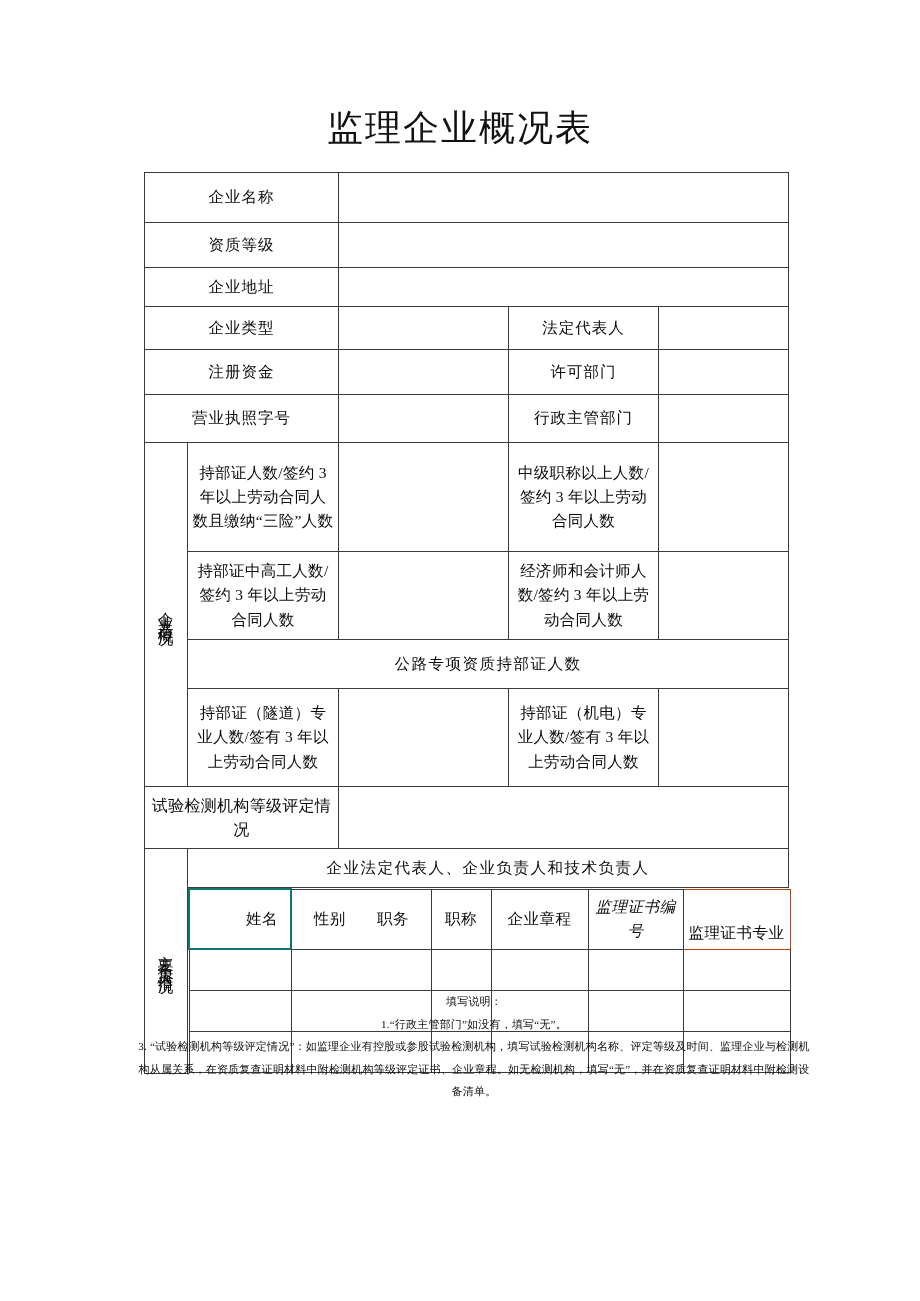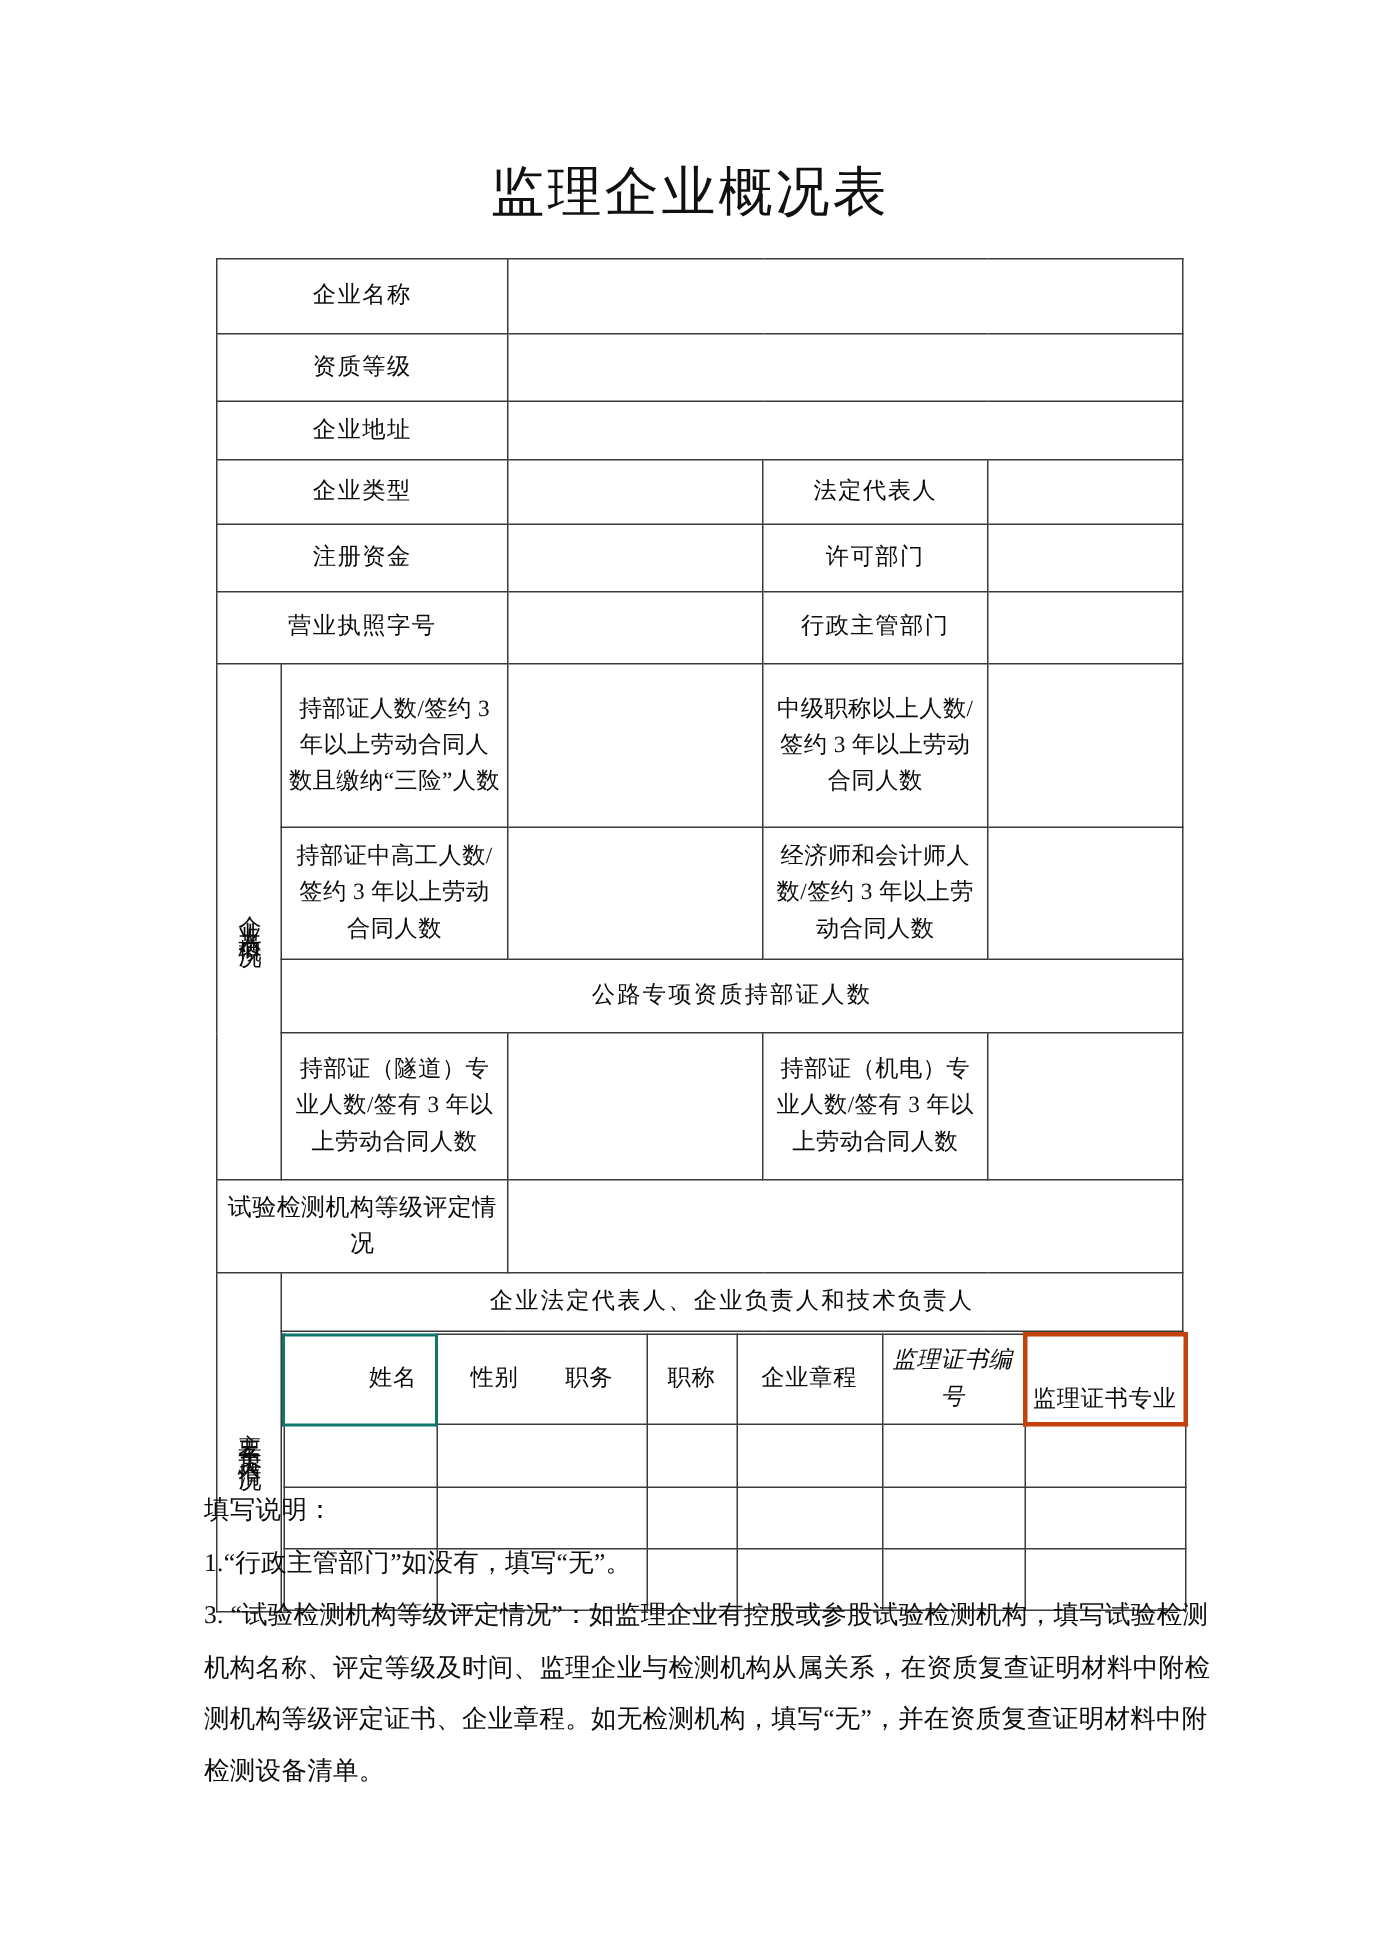--- a/index.html
+++ b/index.html
@@ -107,24 +107,25 @@
   }
   td.empty-cell { height: 34px; }
 
   
   .notes {
     position: absolute;
     left: 136px;
     top: 990px;
     width: 676px;
     font-family: "Liberation Serif", "DejaVu Serif", serif;
-    font-size: 17px;
+    font-size: 11px;
     line-height: 2.05;
     color: #0c0c0c;
     letter-spacing: 0.2px;
+    text-align: center;
   }
   .notes .n-head { }
   .notes .n-item { text-indent: 0; }
 </style>
 </head>
 <body>
 
 <div class="page">
 
   <div class="doc-title">监理企业概况表</div>
@@ -232,21 +233,21 @@
                   <td class="phead" style="height:52px; border:2px solid #0f766e; text-align:center; vertical-align:middle;padding-left:48px;">姓名</td>
                   <td class="phead" style="height:52px; border:1px solid #3a3a3a; padding:0; vertical-align:middle;">
                     <div class="two-words">
                       <span>性别</span>
                       <span>职务</span>
                     </div>
                   </td>
                   <td class="phead" style="border:1px solid #3a3a3a; text-align:center; vertical-align:middle;">职称</td>
                   <td class="phead" style="border:1px solid #3a3a3a; text-align:center; vertical-align:middle;">企业章程</td>
                   <td class="phead" style="border:1px solid #3a3a3a; text-align:center; vertical-align:middle;font-style:italic;">监理证书编号</td>
-                  <td class="phead" style="border:3px solid #c2410c; text-align:center; vertical-align:bottom; padding-bottom:3px;">监理证书专业</td>
+                  <td class="phead" style="border:1px solid #c2410c; text-align:center; vertical-align:bottom; padding-bottom:3px;">监理证书专业</td>
                 </tr>
 
                 <tr>
                   <td class="empty-cell" style="border:1px solid #3a3a3a"></td>
                   <td class="empty-cell" style="border:1px solid #3a3a3a"></td>
                   <td class="empty-cell" style="border:1px solid #3a3a3a"></td>
                   <td class="empty-cell" style="border:1px solid #3a3a3a"></td>
                   <td class="empty-cell" style="border:1px solid #3a3a3a"></td>
                   <td class="empty-cell" style="border:1px solid #3a3a3a"></td>
                 </tr>

